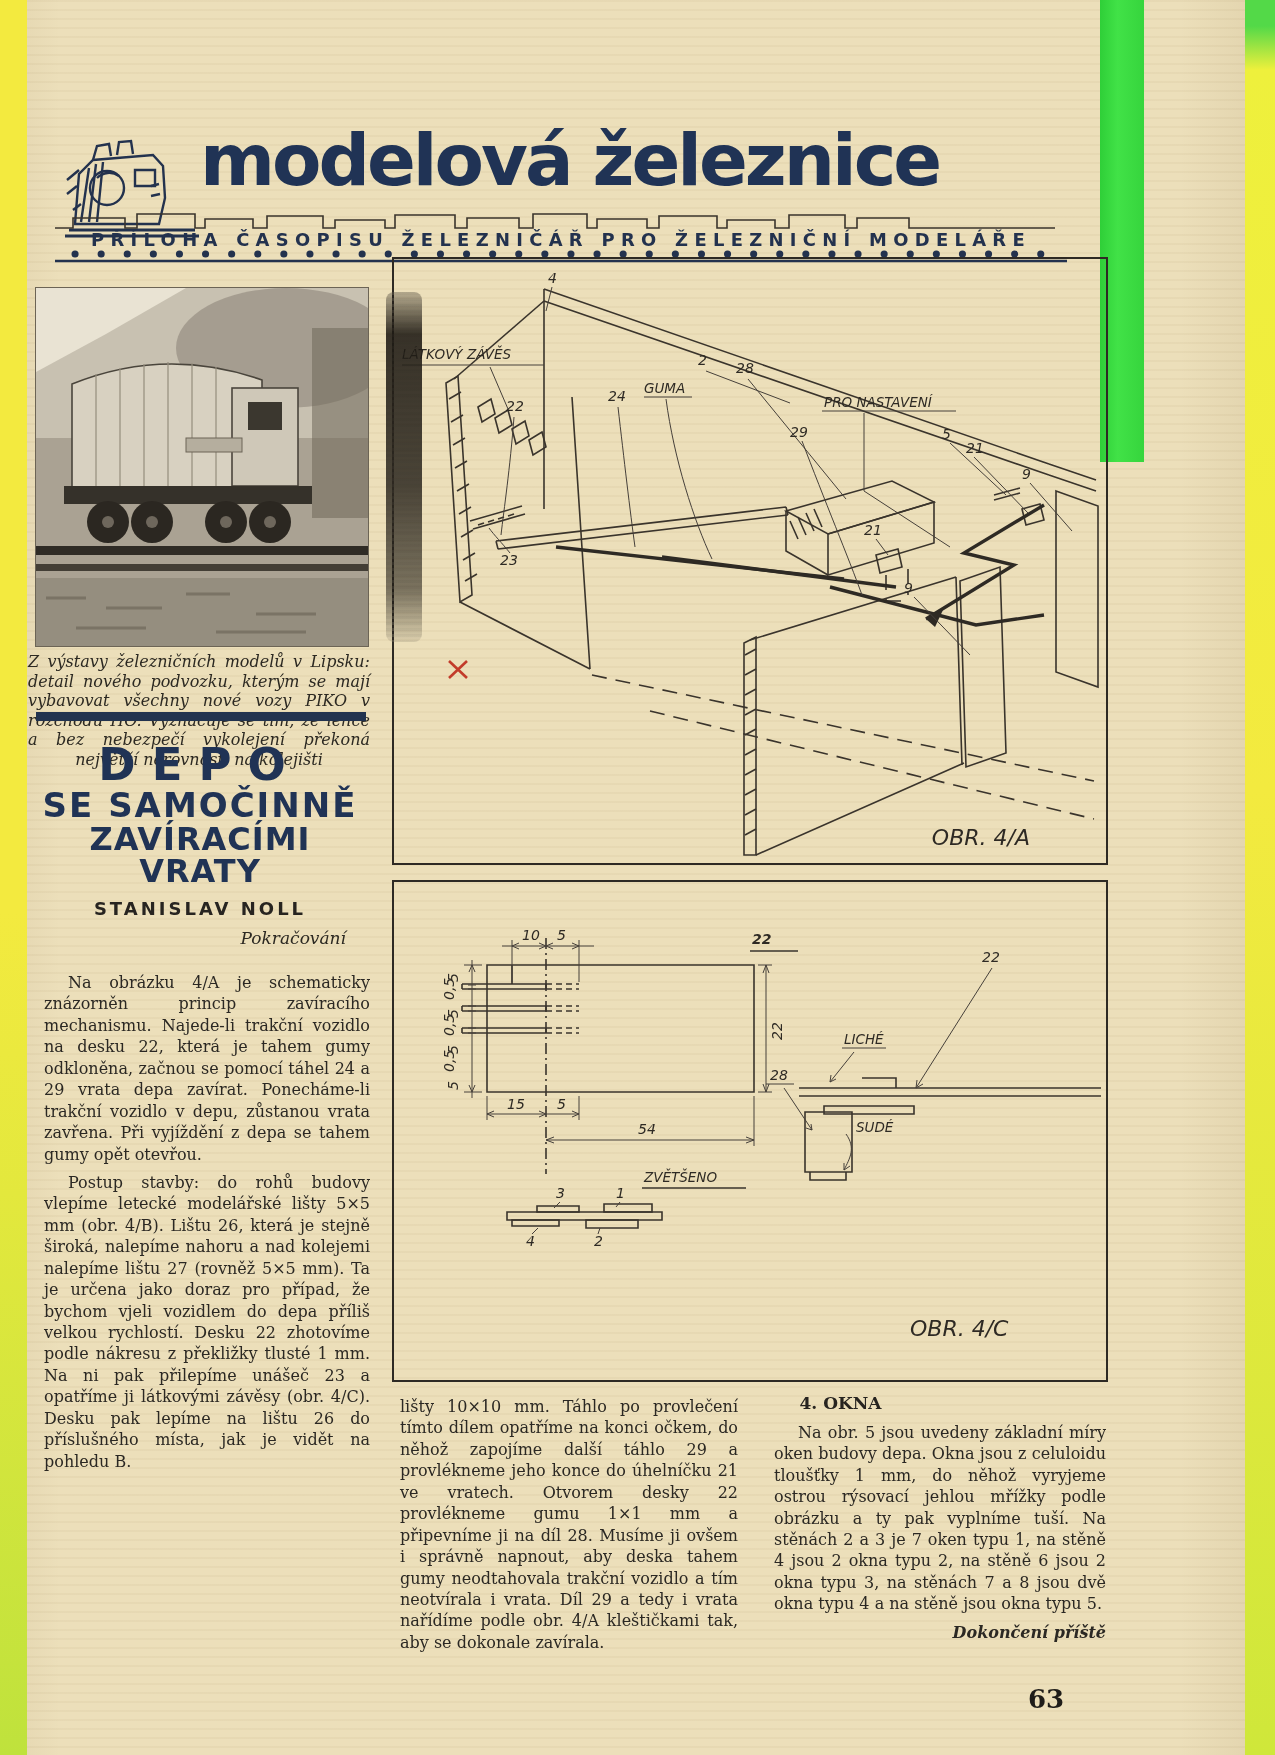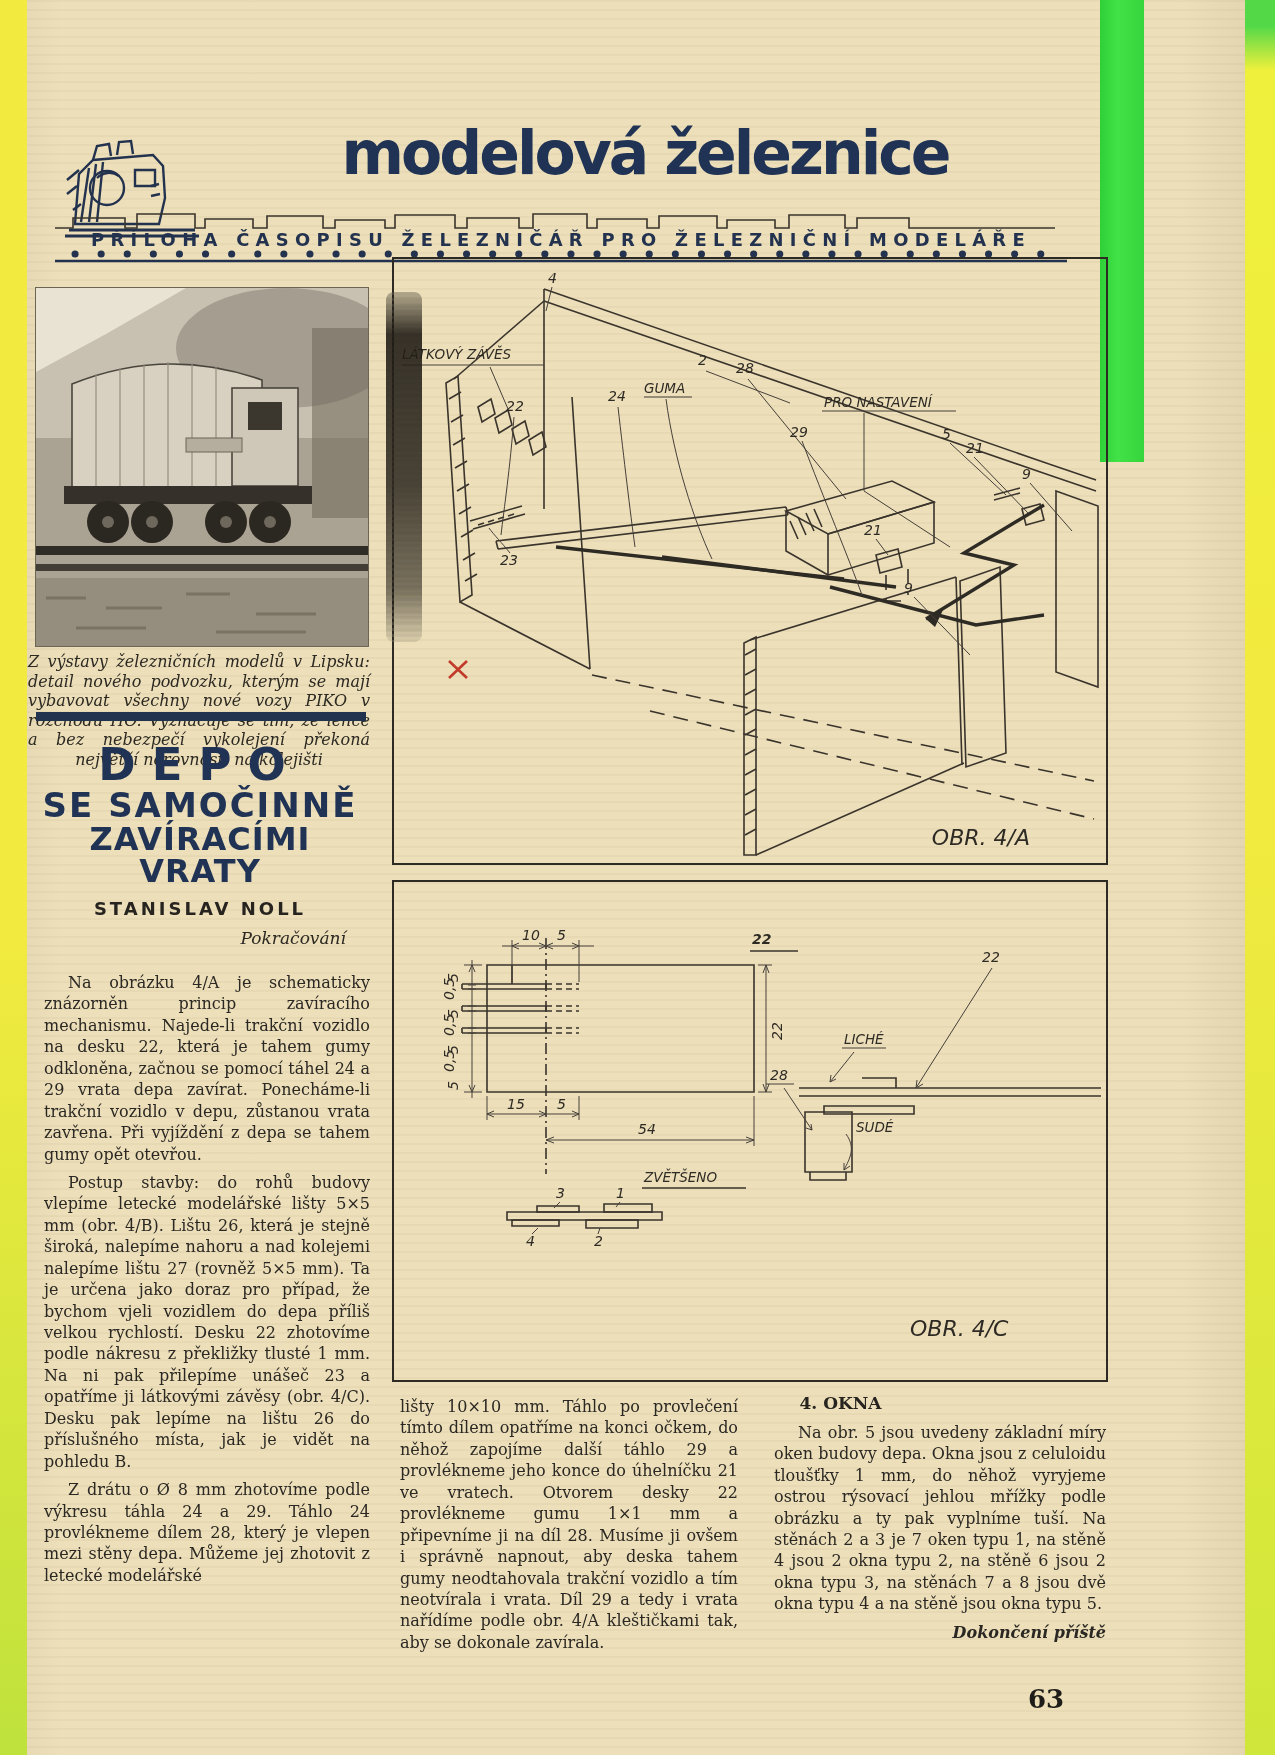--- a/index.html
+++ b/index.html
@@ -20,22 +20,22 @@
   .green-bar{left:1100px;top:0;width:44px;height:462px;
     background:linear-gradient(90deg,#2fcf38,#41e247 40%,#36d53d);}
   .artifact{left:386px;top:292px;width:36px;height:350px;z-index:6;
     background:linear-gradient(180deg,rgba(30,26,20,.25),rgba(30,26,20,.88) 12%,rgba(45,40,32,.85) 55%,rgba(30,26,20,.55) 85%,rgba(30,26,20,.08)),
                repeating-linear-gradient(180deg,rgba(200,190,160,.25) 0 3px,rgba(0,0,0,0) 3px 6px);
     border-radius:8px;}
 
   
   .loco{left:55px;top:126px;width:150px;height:112px;}
   .masthead-title{left:200px;top:118px;width:890px;
-    font-family:"DejaVu Sans",sans-serif;font-weight:800;font-size:60px;
-    letter-spacing:-3px;color:#203355;white-space:nowrap;text-align:center;}
+    font-family:"DejaVu Sans",sans-serif;font-weight:800;font-size:72px;
+    letter-spacing:-3px;color:#203355;white-space:nowrap;}
   .train-band{left:55px;top:206px;width:1012px;height:58px;}
 
   
   .photo{left:35px;top:287px;width:332px;height:358px;border:1px solid #6c6455;}
   .photo-caption{left:28px;top:652px;width:342px;
     font-style:italic;font-size:16px;line-height:1.22;color:#2c2922;
     text-align:justify;text-align-last:center;font-weight:500;}
   .rule{left:36px;top:712px;width:330px;height:9px;background:#22334f;}
   .article-title{left:26px;top:742px;width:348px;text-align:center;
     font-family:"DejaVu Sans",sans-serif;color:#203355;font-weight:800;line-height:1.02;}
@@ -133,21 +133,20 @@
     <div class="t1">DEPO</div>
     <div class="t2">SE SAMOČINNĚ</div>
     <div class="t3">ZAVÍRACÍMI VRATY</div>
   </div>
   <div class="abs author">STANISLAV NOLL</div>
   <div class="abs continuation">Pokračování</div>
 
   <div class="abs col1 bodytext">
     <p>Na obrázku 4/A je schematicky znázorněn princip zavíracího mechanismu. Najede-li trakční vozidlo na desku 22, která je tahem gumy odkloněna, začnou se pomocí táhel 24 a 29 vrata depa zavírat. Ponecháme-li trakční vozidlo v depu, zůstanou vrata zavřena. Při vyjíždění z depa se tahem gumy opět otevřou.</p>
     <p>Postup stavby: do rohů budovy vlepíme letecké modelářské lišty 5×5 mm (obr. 4/B). Lištu 26, která je stejně široká, nalepíme nahoru a nad kolejemi nalepíme lištu 27 (rovněž 5×5 mm). Ta je určena jako doraz pro případ, že bychom vjeli vozidlem do depa příliš velkou rychlostí. Desku 22 zhotovíme podle nákresu z překližky tlusté 1 mm. Na ni pak přilepíme unášeč 23 a opatříme ji látkovými závěsy (obr. 4/C). Desku pak lepíme na lištu 26 do příslušného místa, jak je vidět na pohledu B.</p>
-    <p>Z drátu o Ø 8 mm zhotovíme podle výkresu táhla 24 a 29. Táhlo 24 provlékneme dílem 28, který je vlepen mezi stěny depa. Můžeme jej zhotovit z letecké modelářské</p>
   </div>
 
   <div class="abs figbox fig-a">
   <svg width="707" height="599" viewBox="0 0 707 599">
     <g class="ln">
       <path d="M150,30 L655,205 M150,42 L655,216"></path>
       <path d="M150,30 L150,250"></path>
       <path d="M150,42 L60,120"></path>
       <path d="M52,124 L64,117 L78,336 L66,343 Z"></path>
       <path d="M55,140 l12,-7 M57,163 l12,-7 M59,186 l12,-7 M61,209 l12,-7 M63,232 l12,-7 M65,255 l12,-7 M67,278 l12,-7 M69,301 l12,-7 M71,322 l12,-7"></path>

